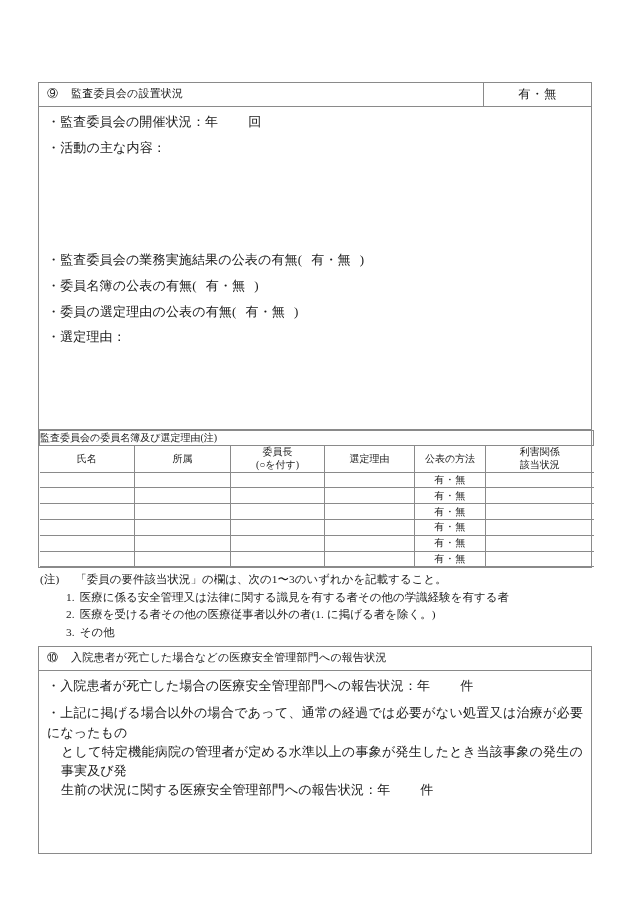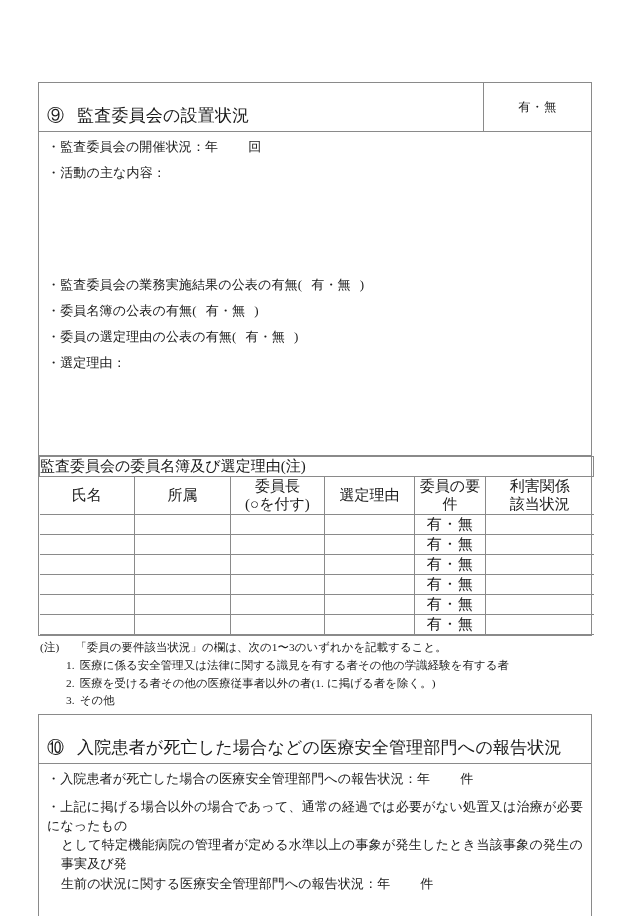--- a/index.html
+++ b/index.html
@@ -32,25 +32,24 @@
 
   
   .sec-head {
     display: flex;
     border-bottom: 1px solid #8a8a8a;
     min-height: 24px;
   }
   .sec-head-title {
     flex: 1 1 auto;
     padding: 4px 8px 5px 8px;
-    font-size: 17px;
+    font-size: 11px;
     line-height: 1.25;
     letter-spacing: .2px;
     white-space: nowrap;
-    margin-top: 18px;
   }
   .sec-head-right {
     flex: 0 0 108px;
     border-left: 1px solid #8a8a8a;
     display: flex;
     align-items: center;
     justify-content: center;
     font-size: 12.3px;
     letter-spacing: .5px;
   }
@@ -89,21 +88,21 @@
   }
 
   
   table.roster {
     width: 100%;
     border-collapse: collapse;
     table-layout: fixed;
   }
   table.roster td {
     border: 1px solid #8a8a8a;
-    font-size: 15px;
+    font-size: 10px;
     padding: 0;
   }
   td.caption {
     text-align: left;
     padding: 4px 8px 5px 8px;
     border-left: none;
     border-right: none;
     border-top: none;
   }
   td.colhead {
@@ -213,21 +212,21 @@
             <div>所属</div>
           </td>
           <td class="colhead">
             <div>委員長</div>
             <div>(○を付す)</div>
           </td>
           <td class="colhead">
             <div>選定理由</div>
           </td>
           <td class="colhead">
-            <div>委員の要件</div>
+            <div>公表の方法</div>
           </td>
           <td class="colhead rgt">
             <div>利害関係</div>
             <div>該当状況</div>
           </td>
         </tr>
 
         <tr class="datarow">
           <td class="lft"></td>
           <td></td>

